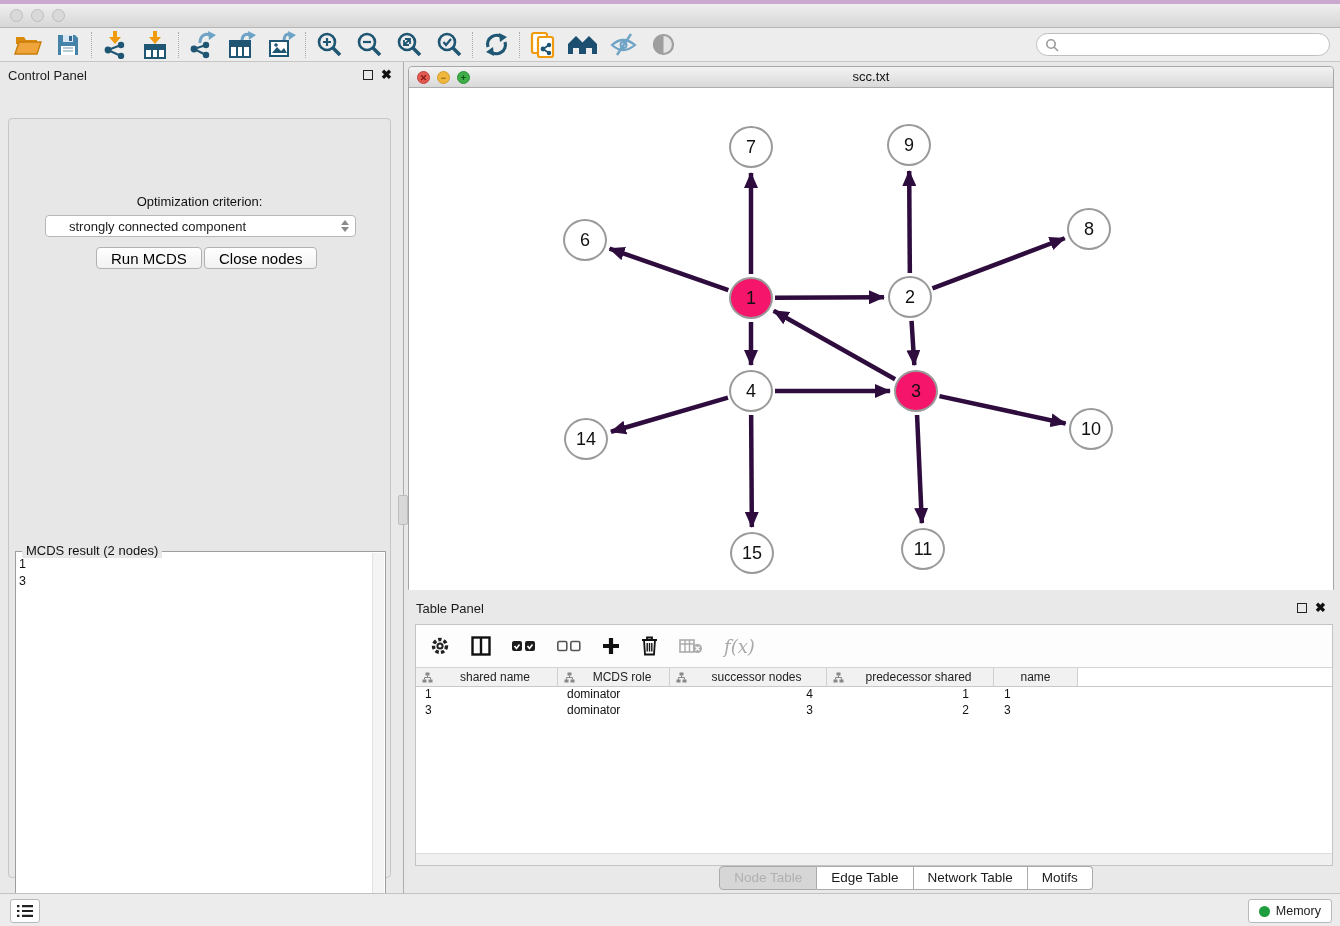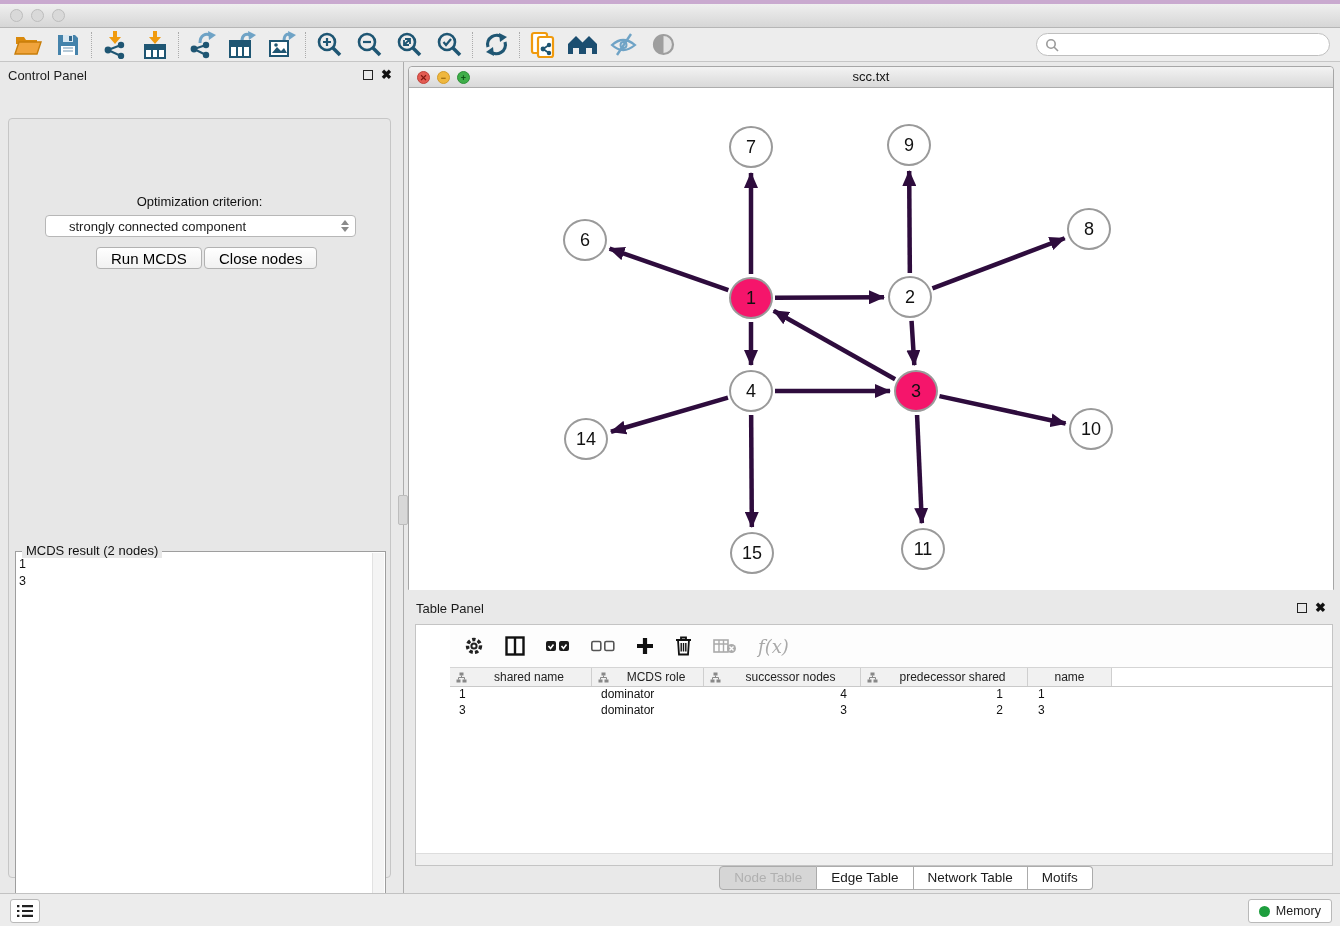--- a/index.html
+++ b/index.html
@@ -60,21 +60,21 @@
   .nwl.y { background:#EFB73E; border:1px solid #D39C2A; color:#8F5E05; }
   .nwl.g { background:#3FAE49; border:1px solid #2D9038; color:#0E5716; }
   #nw-title { position:absolute; left:0; right:0; top:2px; text-align:center; font-size:13px; color:#111; }
   #graph-canvas { position:relative; width:924px; height:502px; background:#fff; overflow:hidden; }
   #graph-svg { position:absolute; left:0; top:0; }
   .gnode { position:absolute; width:44px; height:42px; border:2.5px solid #9A9A9A; border-radius:50%; background:#fff; display:flex; align-items:center; justify-content:center; font-size:18px; color:#111; }
   .gnode.hl { background:#F5156B; }
 
   
   #table-panel-header { position:absolute; left:408px; top:596px; width:926px; height:24px; display:flex; align-items:center; padding:0 8px; }
-  #table-card { position:absolute; left:415px; top:624px; width:918px; height:242px; background:#fff; border:1px solid #C4C4C4;padding-left:34px; }
+  #table-card { position:absolute; left:415px; top:624px; width:918px; height:242px; background:#fff; border:1px solid #C4C4C4; }
   #tp-toolbar { height:42px; display:flex; align-items:center; gap:21px; padding-left:14px; background:#FDFDFD; }
   .tp-ic { display:flex; align-items:center; justify-content:center; }
   #fx-label { font-family:"DejaVu Serif", serif; font-style:italic; font-size:18px; color:#A9A9A9; }
   #thead-row { display:flex; height:20px; border-top:1px solid #D5D5D5; border-bottom:1px solid #C9C9C9; }
   .th { background:#F1F1F1; border-right:1px solid #CFCFCF; display:flex; align-items:center; font-size:12px; color:#222; }
   .th .thlab { flex:1; text-align:center; }
   .th .tree { margin-left:6px; }
   .trow { display:flex; height:16px; font-size:12px; color:#111; }
   .td { overflow:hidden; white-space:nowrap; }
   .al { padding-left:9px; text-align:left; }

